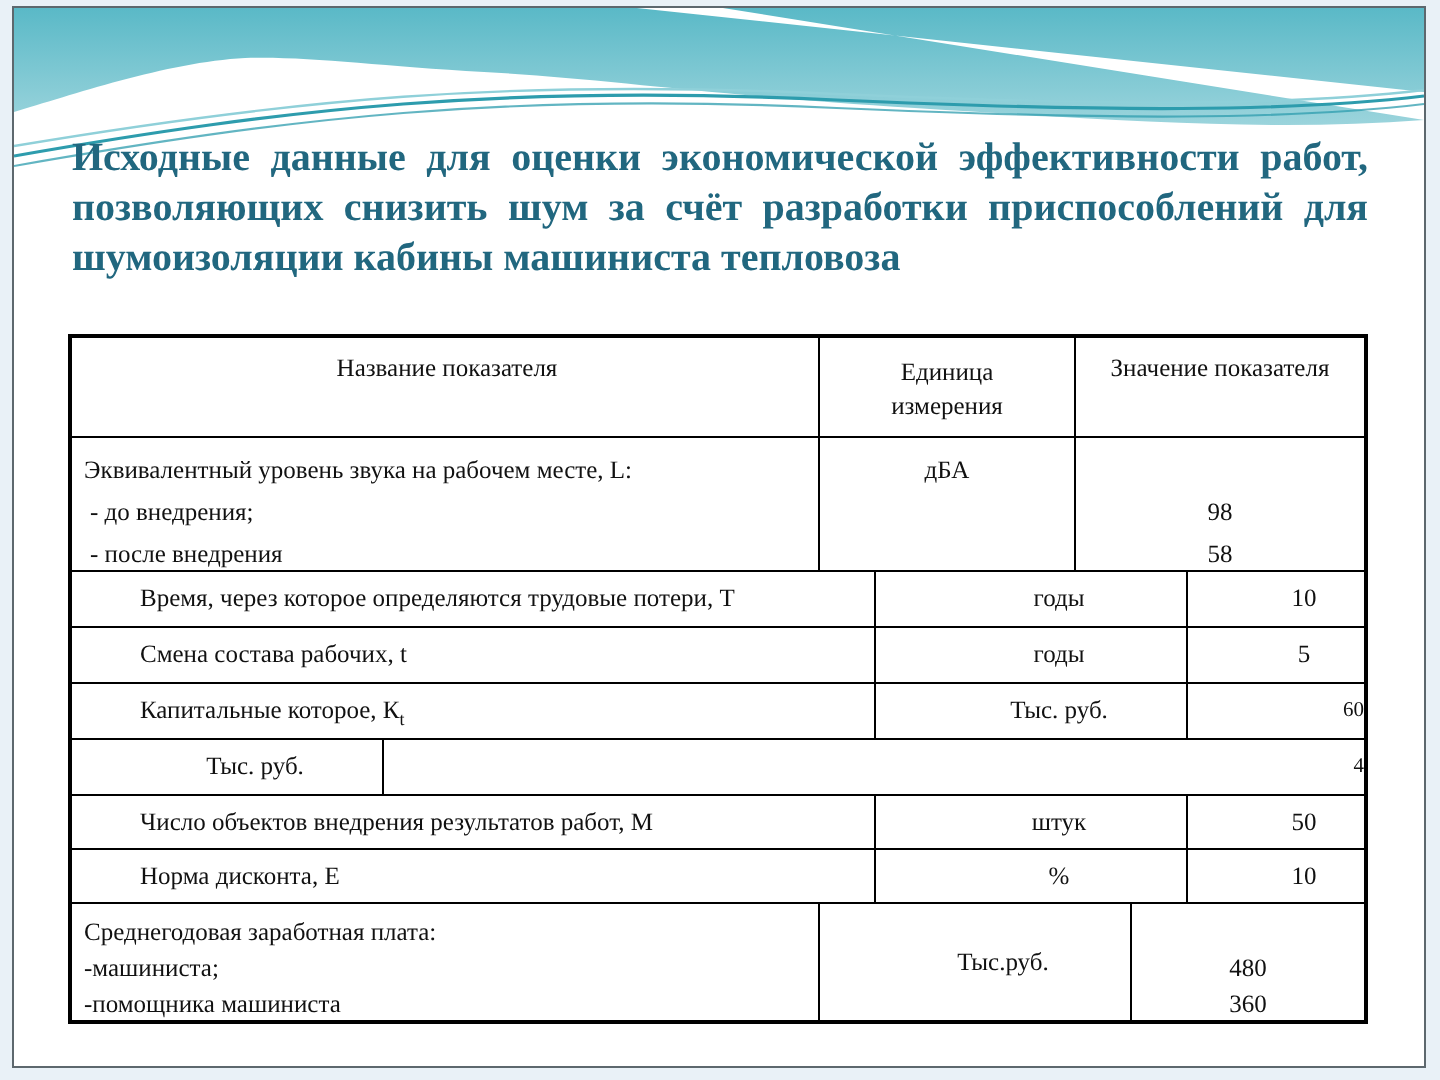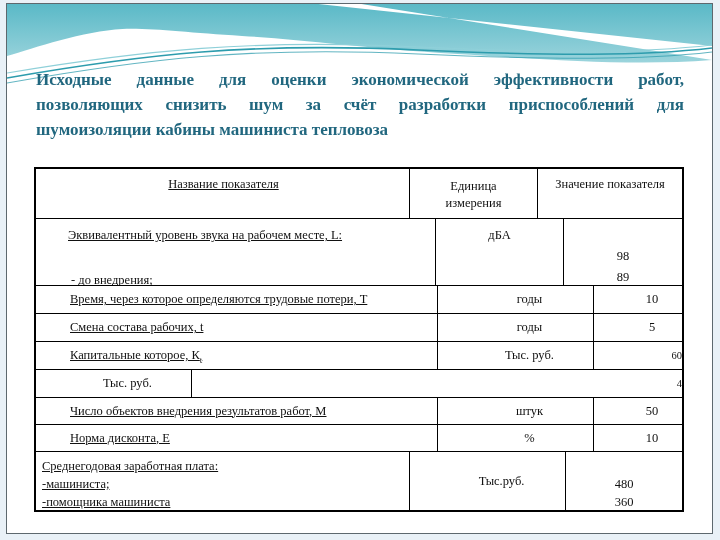--- a/index.html
+++ b/index.html
@@ -1,35 +1,35 @@
 <!DOCTYPE html>
 <html><head>
 <meta charset="utf-8">
 <style>
   html,body{margin:0;padding:0;background:#cfd6da;}
   #stage{position:relative;width:720px;height:540px;background:#e9f1f7;font-family:"Liberation Serif",serif;overflow:hidden;}
   #slide{position:absolute;left:6px;top:3px;width:707px;height:531px;background:#ffffff;border:1px solid #5d686e;box-sizing:border-box;overflow:hidden;}
   .hdr-wave{position:absolute;left:0;top:0;width:100%;height:95px;display:block;}
-  .title{position:absolute;left:29px;right:28px;top:63px;color:#21677f;font-size:17px;font-weight:bold;line-height:25px;}
+  .title{position:absolute;left:29px;right:28px;top:63px;color:#21677f;font-size:20px;font-weight:bold;line-height:25px;}
   .title .just{text-align:justify;text-align-last:justify;}
   .tbl{position:absolute;left:27px;top:163px;width:650px;border:2px solid #000;box-sizing:border-box;background:#fff;font-size:12.5px;color:#111;}
   .trow{display:flex;box-sizing:border-box;border-top:1px solid #000;}
   .trow:first-child{border-top:none;}
   .cell{box-sizing:border-box;overflow:hidden;}
-  .c1{width:374px;border-right:1px solid #000;padding-left:6px;padding-right:4px;text-decoration:underline;}
+  .c1{width:374px;border-right:1px solid #000;padding-left:6px;padding-right:4px;}
   .c2{width:128px;border-right:1px solid #000;text-align:center;}
   .c3{flex:1;text-align:center;}
   .vcent{display:flex;align-items:center;margin-left:28px;}
   .hcent{justify-content:center;}
   .line{display:block;height:21px;line-height:21px;}
   .lines3{padding-top:6px;}
-  .indent{padding-left:3px;margin-top:24px;}
+  .indent{padding-left:3px;}
   .hrow{height:49px;}
   .hrow .cell{padding-top:7px;text-align:center;line-height:17px;}
-  .r-tall1{height:67px;padding-left:26px;}
+  .r-tall1{height:67px;}
   .r-std{height:28px;}
   .r-std2{height:27px;}
   .r-tall2{height:59px;}
   .small-val{font-size:10.5px;justify-content:flex-end;}
   sub{font-size:9px;line-height:0;}
   .bold-hdr{font-size:12.5px;}
 </style>
 </head>
 <body>
 
@@ -72,21 +72,21 @@
           <span class="line">Эквивалентный уровень звука на рабочем месте, L:</span>
           <span class="line indent">- до внедрения;</span>
           <span class="line indent">- после внедрения</span>
         </div>
         <div class="cell c2 lines3">
           <span class="line">дБА</span>
         </div>
         <div class="cell c3 lines3">
           <span class="line"></span>
           <span class="line">98</span>
-          <span class="line">89</span>
+          <span class="line">58</span>
         </div>
       </div>
 
       <div class="trow r-std">
         <div class="cell c1 vcent">
             <span>Время, через которое определяются трудовые потери, Т</span>
           </div>
         <div class="cell c2 vcent hcent">
             <span>годы</span>
           </div>

